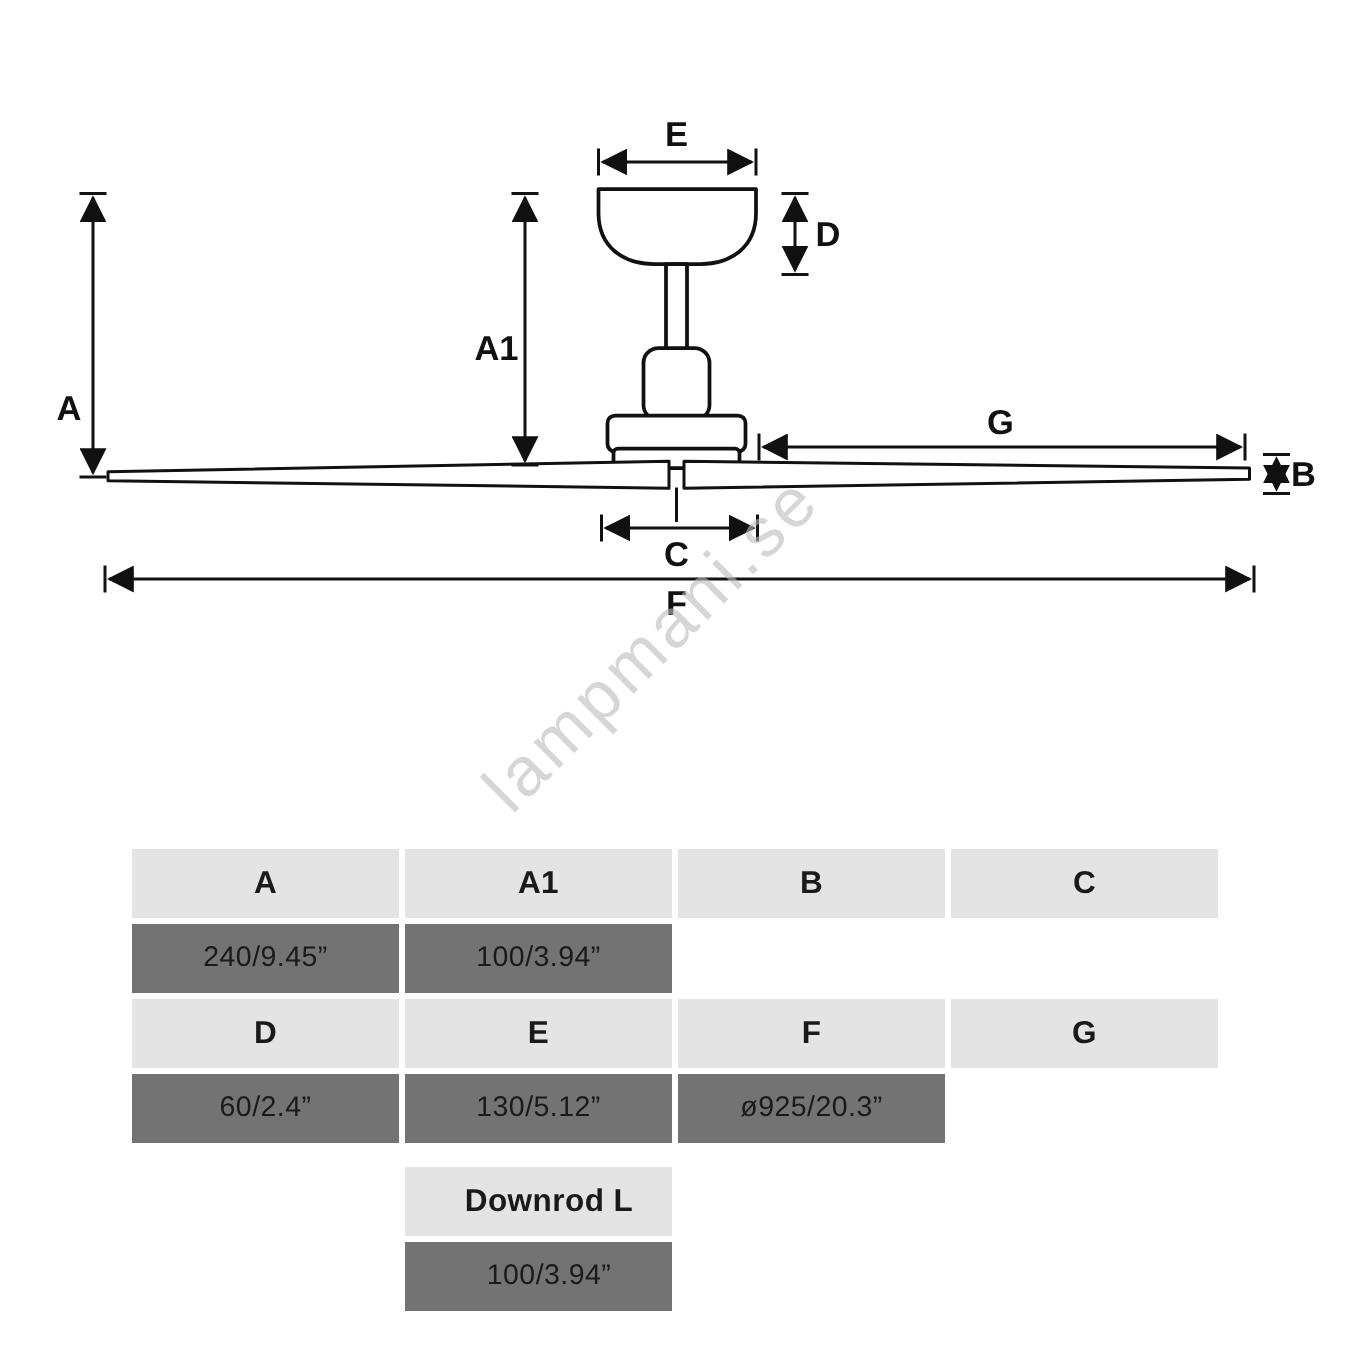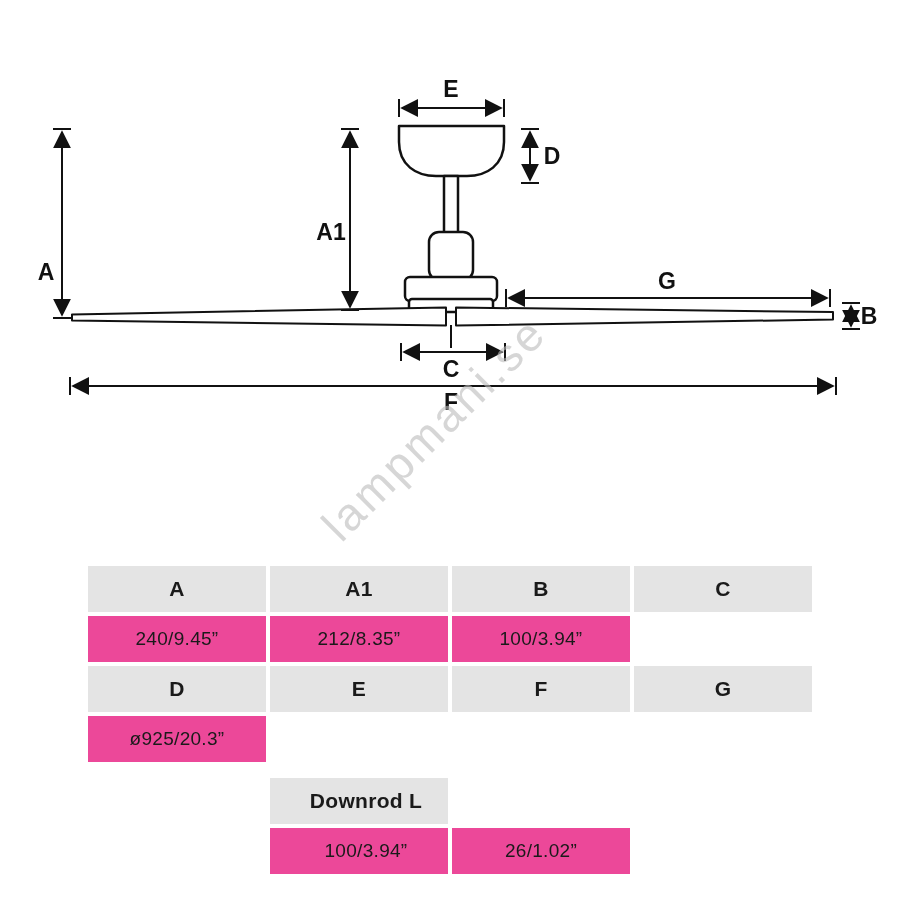--- a/index.html
+++ b/index.html
@@ -36,21 +36,21 @@
     background: #e4e4e4;
     height: 46px;
     display: flex;
     align-items: center;
     justify-content: center;
     font-weight: bold;
     font-size: 21px;
     letter-spacing: 0.3px;
   }
   .td {
-    background: #ec4899;
+    background: #737373;
     height: 46px;
     display: flex;
     align-items: center;
     justify-content: center;
     font-size: 19px;
     font-weight: 500;
     letter-spacing: 0.3px;
   }
   .g3 .c2 { grid-column: 2; padding-left: 14px; }
   .g3 .c3 { grid-column: 3; }
@@ -142,32 +142,32 @@
   </svg>
 
   <div class="spec-table">
 
     <div class="grid">
       <div class="th">A</div>
       <div class="th">A1</div>
       <div class="th">B</div>
       <div class="th">C</div>
       <div class="td">240/9.45”</div>
-      <div class="td">212/8.35”</div>
       <div class="td">100/3.94”</div>
     </div>
 
     <div class="grid">
       <div class="th">D</div>
       <div class="th">E</div>
       <div class="th">F</div>
       <div class="th">G</div>
+      <div class="td">60/2.4”</div>
+      <div class="td">130/5.12”</div>
       <div class="td">ø925/20.3”</div>
     </div>
 
     <div class="grid g3">
       <div class="th c2">Downrod L</div>
       <div class="td c2">100/3.94”</div>
-      <div class="td c3">26/1.02”</div>
     </div>
 
   </div>
 </div>
 
 </body></html>

